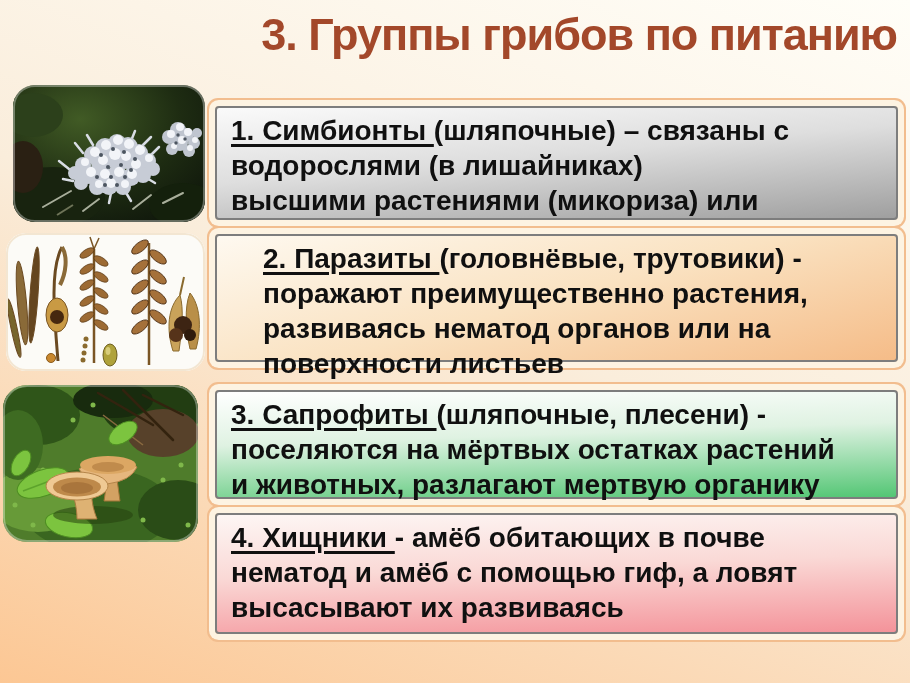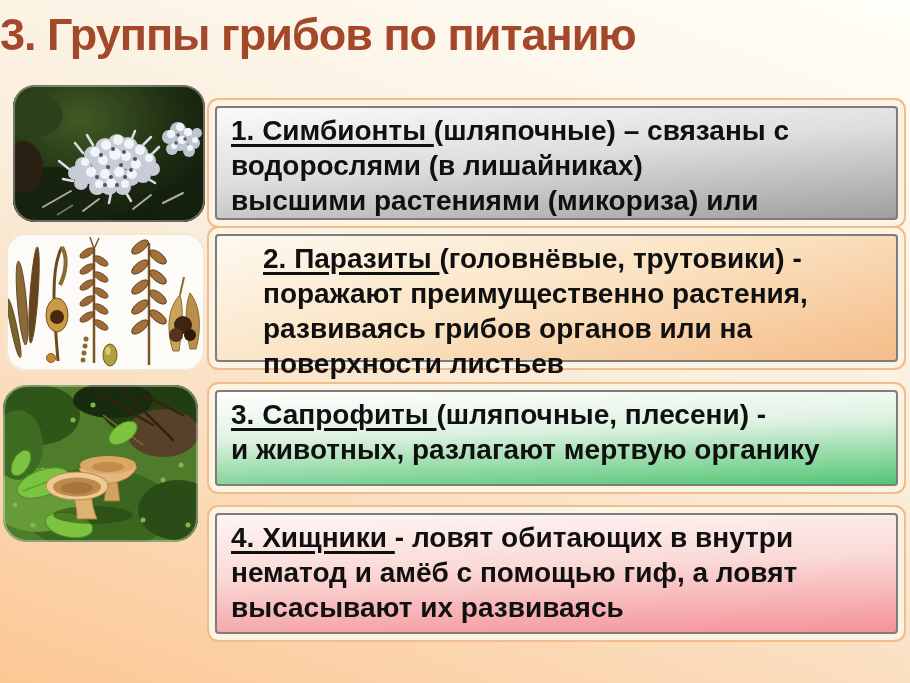--- a/index.html
+++ b/index.html
@@ -4,22 +4,22 @@
 <style>
   html,body{margin:0;padding:0;}
   .slide{
     position:relative;
     width:910px;height:683px;
     overflow:hidden;
     font-family:"Liberation Sans",sans-serif;
     background:#fdeedd;
   }
   .title{
-    position:absolute;top:9px;left:0;right:0;
-    text-align:left;
+    position:absolute;top:9px;left:0;right:13px;
+    text-align:right;
     font-weight:bold;font-size:45px;line-height:52px;
     letter-spacing:-1px;white-space:nowrap;
   }
   .photo{position:absolute;display:block;}
   .block{
     position:absolute;left:215px;width:683px;
     box-sizing:border-box;
     border:2px solid #7d7d7d;border-radius:4px;
     box-shadow:0 0 0 6px #fdf3e2, 0 0 0 8px #f2bd8e;
     padding:5px 10px 0 14px;
@@ -278,28 +278,29 @@
 
   <div class="block" style="top: 106px; height: 114px; background: linear-gradient(175deg, rgb(250, 250, 250) 0%, rgb(222, 222, 222) 45%, rgb(159, 159, 159) 100%);">
     <div class="bline"><span class="lead">1. Симбионты </span><span>(шляпочные) – связаны с</span></div>
     <div class="bline">водорослями (в лишайниках)</div>
     <div class="bline">высшими растениями (микориза) или</div>
   </div>
 
   <div class="block" style="top: 234px; height: 128px; background: linear-gradient(165deg, rgb(254, 249, 240) 0%, rgb(250, 226, 193) 50%, rgb(245, 188, 136) 100%); padding-left: 46px;">
     <div class="bline"><span class="lead">2. Паразиты </span><span>(головнёвые, трутовики) -</span></div>
     <div class="bline">поражают преимущественно растения,</div>
-    <div class="bline">развиваясь грибов органов или на</div>
+    <div class="bline">развиваясь нематод органов или на</div>
     <div class="bline">поверхности листьев</div>
   </div>
 
-  <div class="block" style="top: 390px; height: 96px; background: linear-gradient(178deg, rgb(255, 255, 255) 0%, rgb(223, 242, 226) 42%, rgb(83, 198, 116) 100%);">
+  <div class="block" style="top: 390px; height: 109px; background: linear-gradient(178deg, rgb(255, 255, 255) 0%, rgb(223, 242, 226) 42%, rgb(83, 198, 116) 100%);">
     <div class="bline"><span class="lead">3. Сапрофиты </span><span>(шляпочные, плесени) -</span></div>
+    <div class="bline">поселяются на мёртвых остатках растений</div>
     <div class="bline">и животных, разлагают мертвую органику</div>
   </div>
 
   <div class="block" style="top: 513px; height: 121px; background: linear-gradient(178deg, rgb(253, 246, 244) 0%, rgb(250, 217, 214) 45%, rgb(244, 147, 154) 100%);">
-    <div class="bline"><span class="lead">4. Хищники </span><span>- ловят обитающих в внутри</span></div>
+    <div class="bline"><span class="lead">4. Хищники </span><span>- амёб обитающих в почве</span></div>
     <div class="bline">нематод и амёб с помощью гиф, а ловят</div>
     <div class="bline">высасывают их развиваясь</div>
   </div>
 
 </div>
 
 </body></html>

